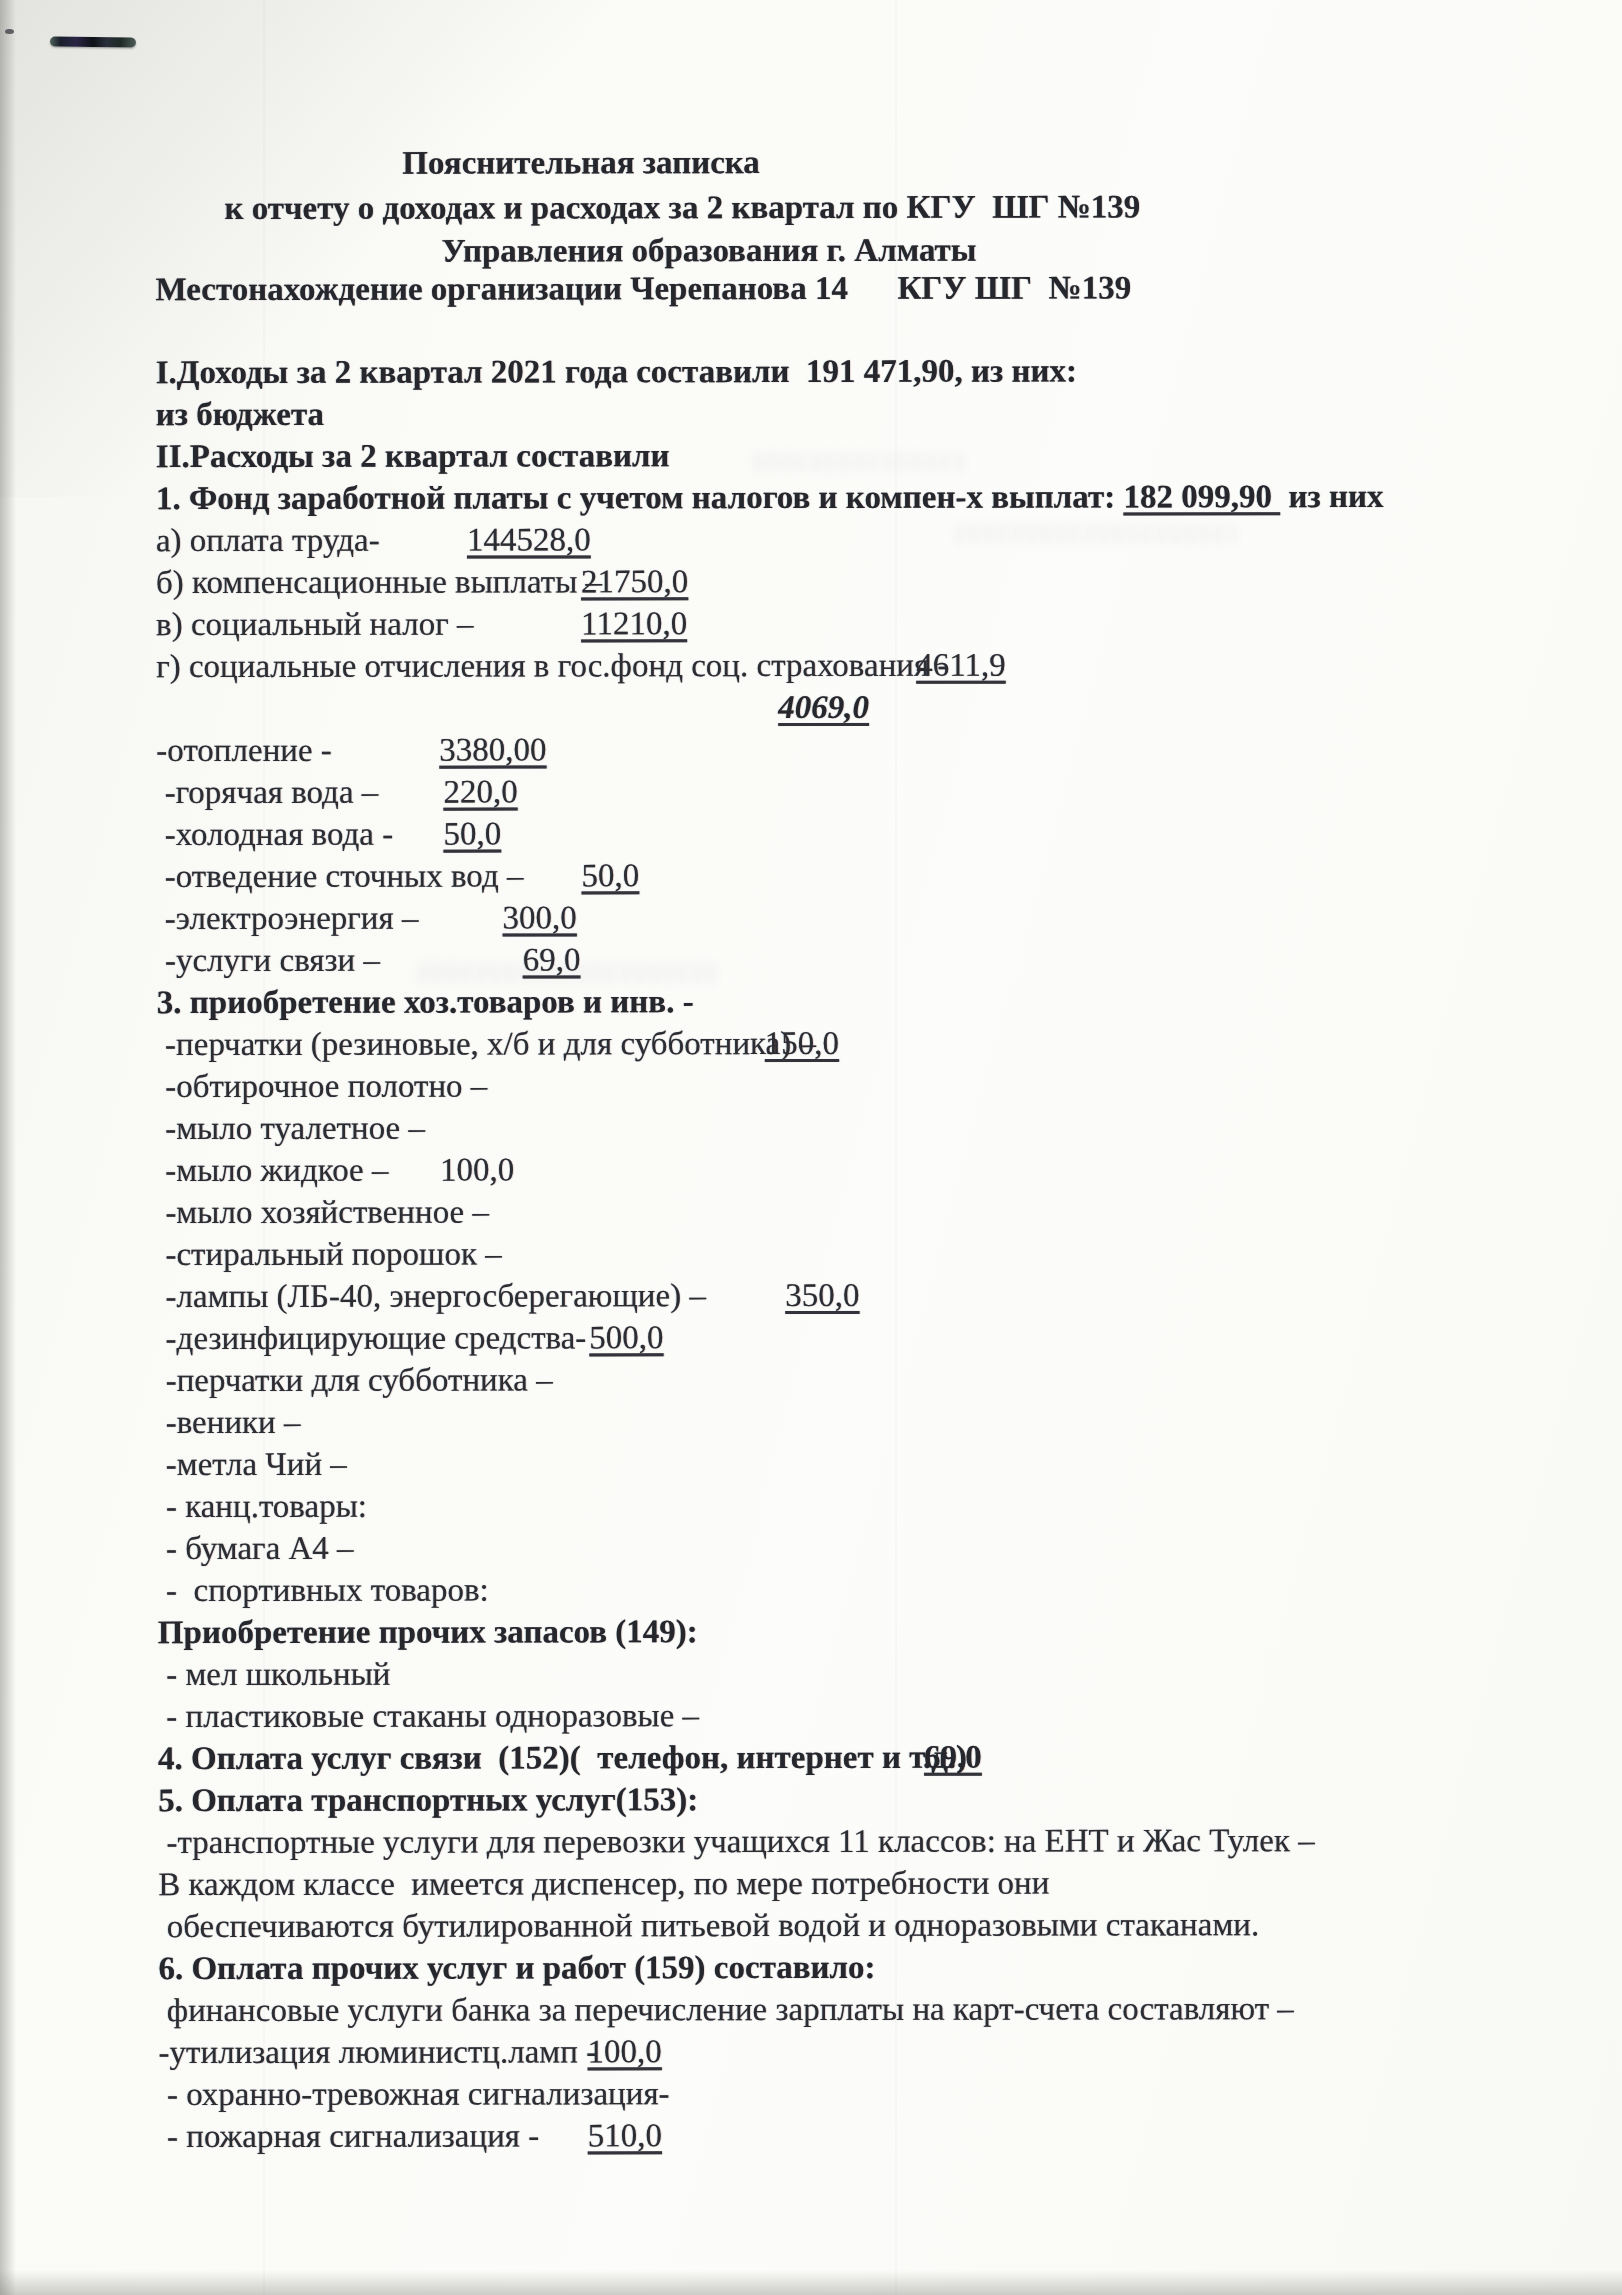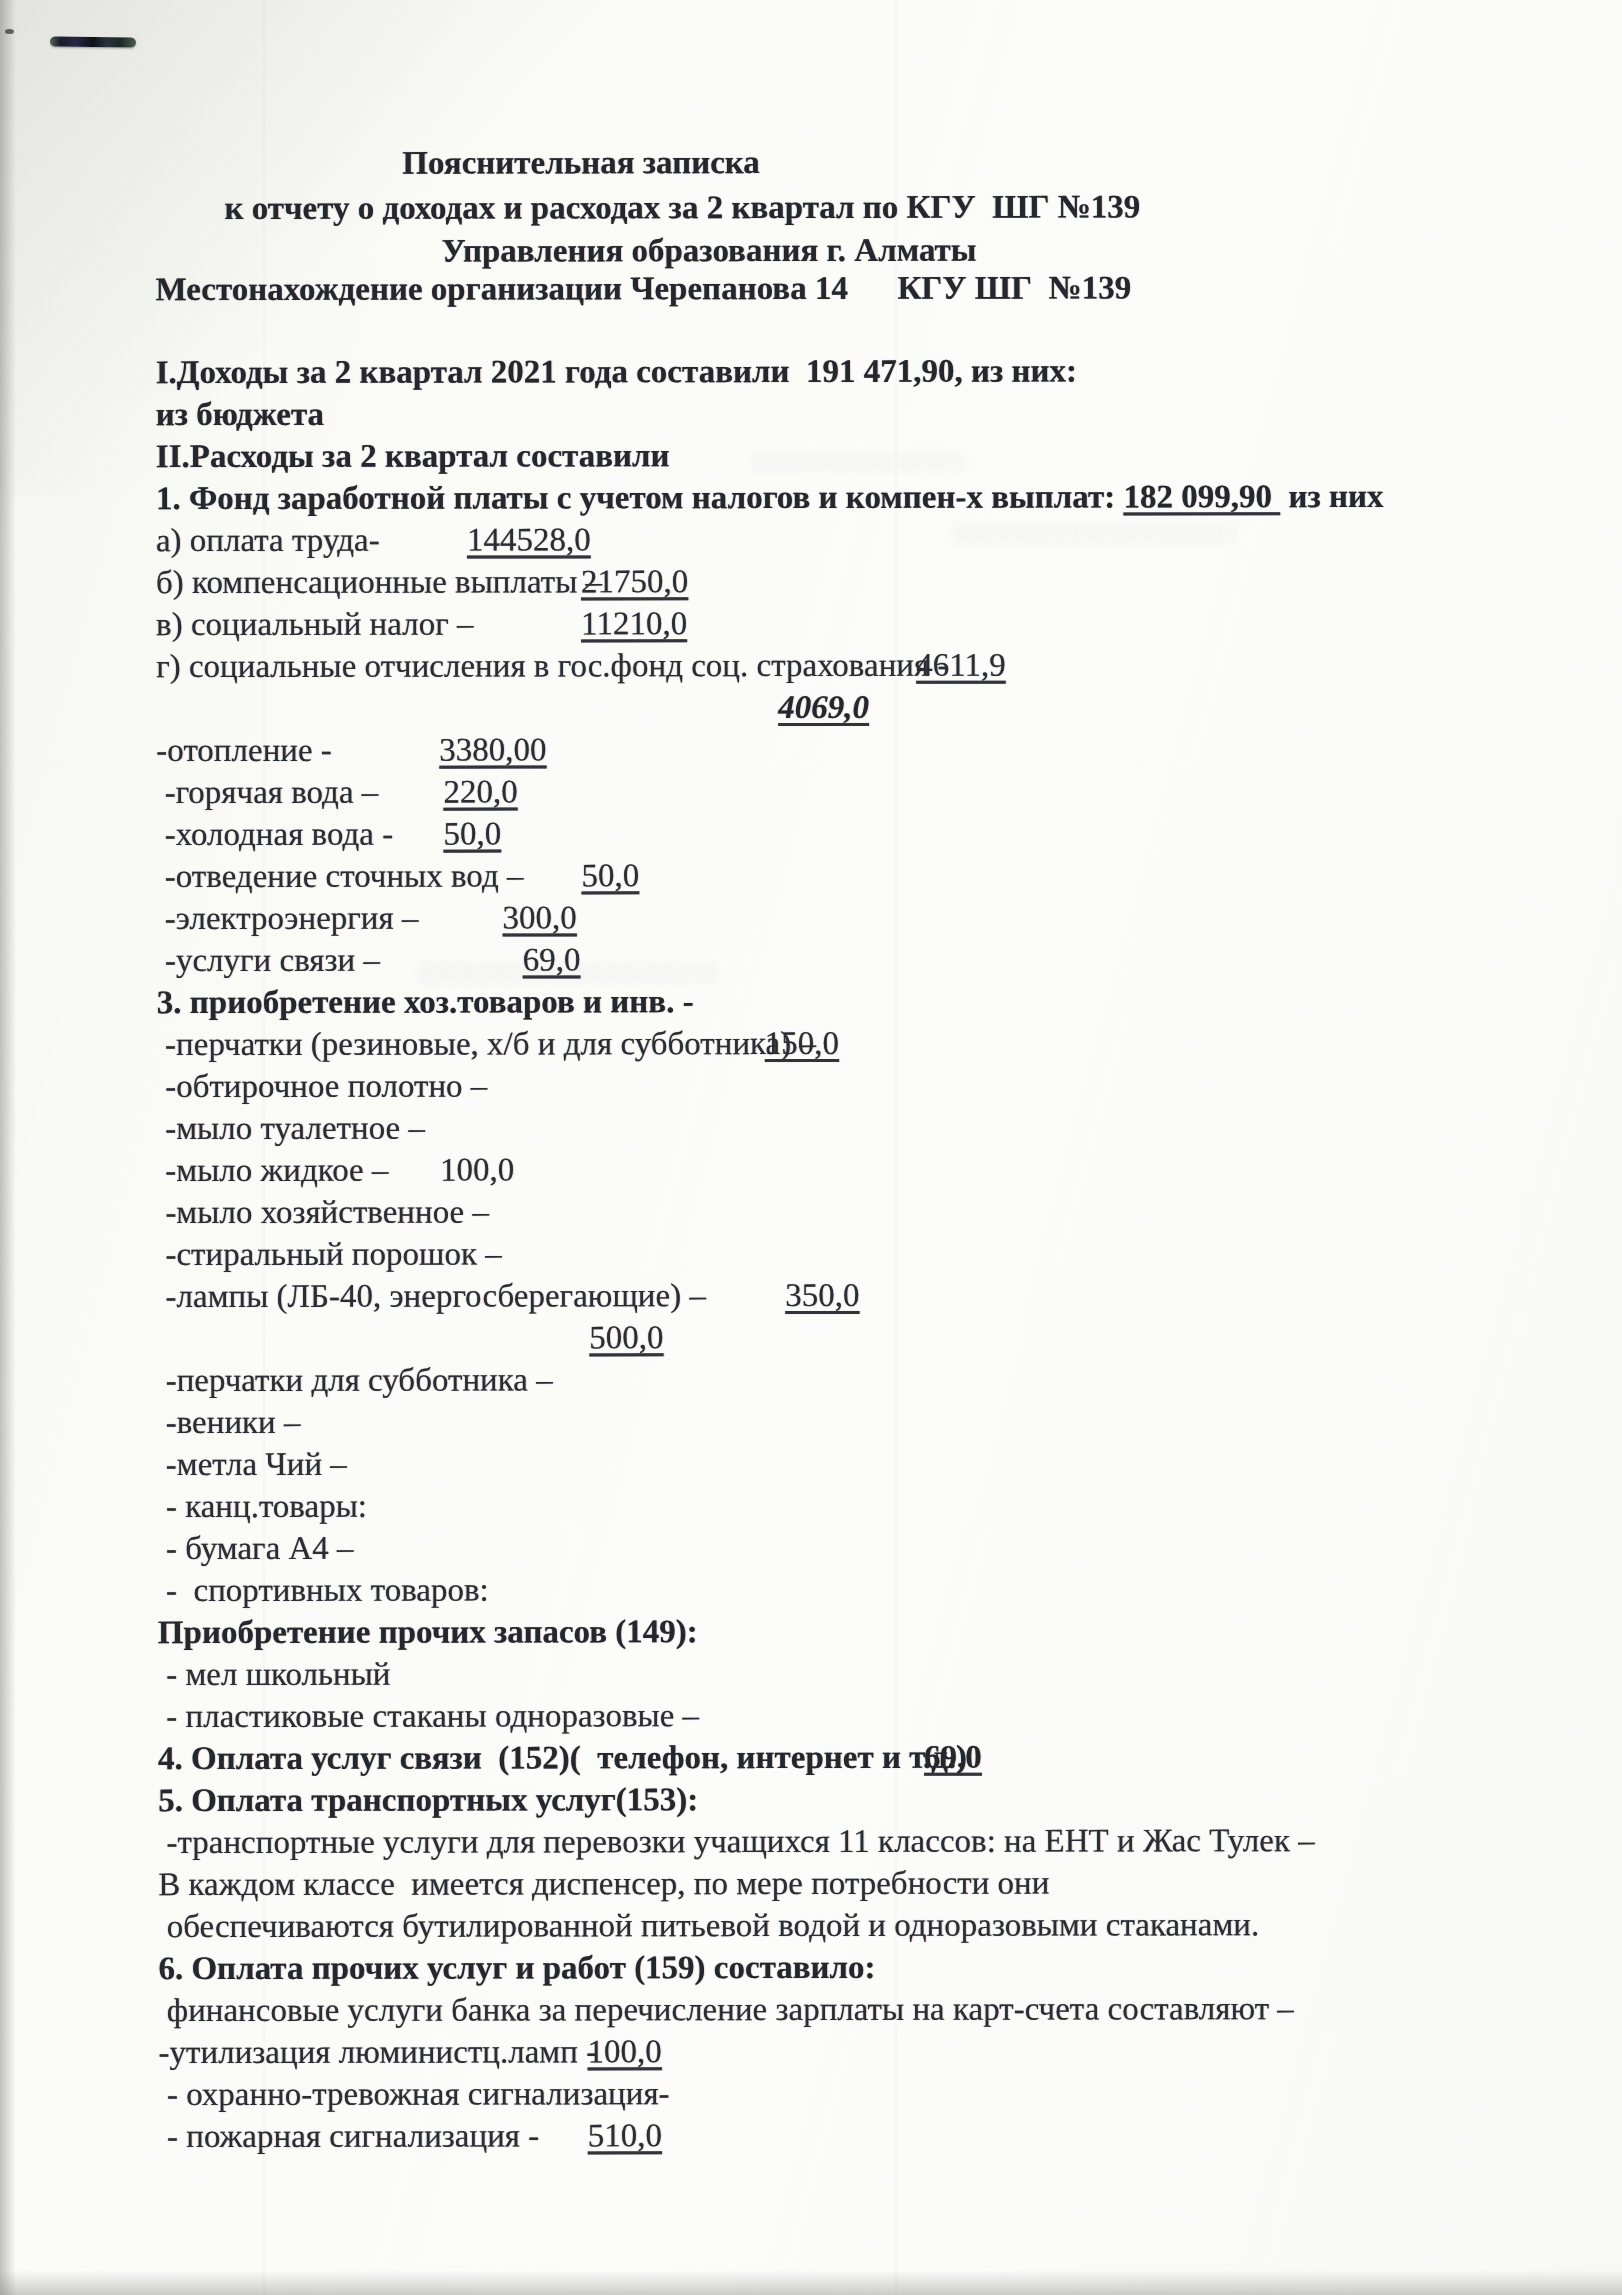--- a/index.html
+++ b/index.html
@@ -143,21 +143,21 @@
         <div class="bline txt"><span> -электроэнергия –</span><span class="val abs" style="left: 346px;">300,0</span></div>
         <div class="bline txt"><span> -услуги связи –</span><span class="val abs" style="left: 366px;">69,0</span></div>
         <div class="bline txt bold"><span>3. приобретение хоз.товаров и инв. -</span></div>
         <div class="bline txt"><span> -перчатки (резиновые, х/б и для субботника) –</span><span class="val abs" style="left: 608px;">150,0</span></div>
         <div class="bline txt"><span> -обтирочное полотно –</span></div>
         <div class="bline txt"><span> -мыло туалетное –</span></div>
         <div class="bline txt"><span> -мыло жидкое –</span><span class="val abs noline" style="left: 283px;">100,0</span></div>
         <div class="bline txt"><span> -мыло хозяйственное –</span></div>
         <div class="bline txt"><span> -стиральный порошок –</span></div>
         <div class="bline txt"><span> -лампы (ЛБ-40, энергосберегающие) –</span><span class="val abs" style="left: 628px;">350,0</span></div>
-        <div class="bline txt"><span class="val abs" style="left: 432px;">500,0</span></div>
+        <div class="bline txt"><span> -дезинфицирующие средства-</span><span class="val abs" style="left: 432px;">500,0</span></div>
         <div class="bline txt"><span> -перчатки для субботника –</span></div>
         <div class="bline txt"><span> -веники –</span></div>
         <div class="bline txt"><span> -метла Чий –</span></div>
         <div class="bline txt"><span> - канц.товары:</span></div>
         <div class="bline txt"><span> - бумага А4 –</span></div>
         <div class="bline txt"><span> -  спортивных товаров:</span></div>
         <div class="bline txt bold"><span>Приобретение прочих запасов (149):</span></div>
         <div class="bline txt"><span> - мел школьный</span></div>
         <div class="bline txt"><span> - пластиковые стаканы одноразовые –</span></div>
         <div class="bline txt bold"><span>4. Оплата услуг связи  (152)(  телефон, интернет и т.д.)</span><span class="val abs" style="left: 766px;">69,0</span></div>

